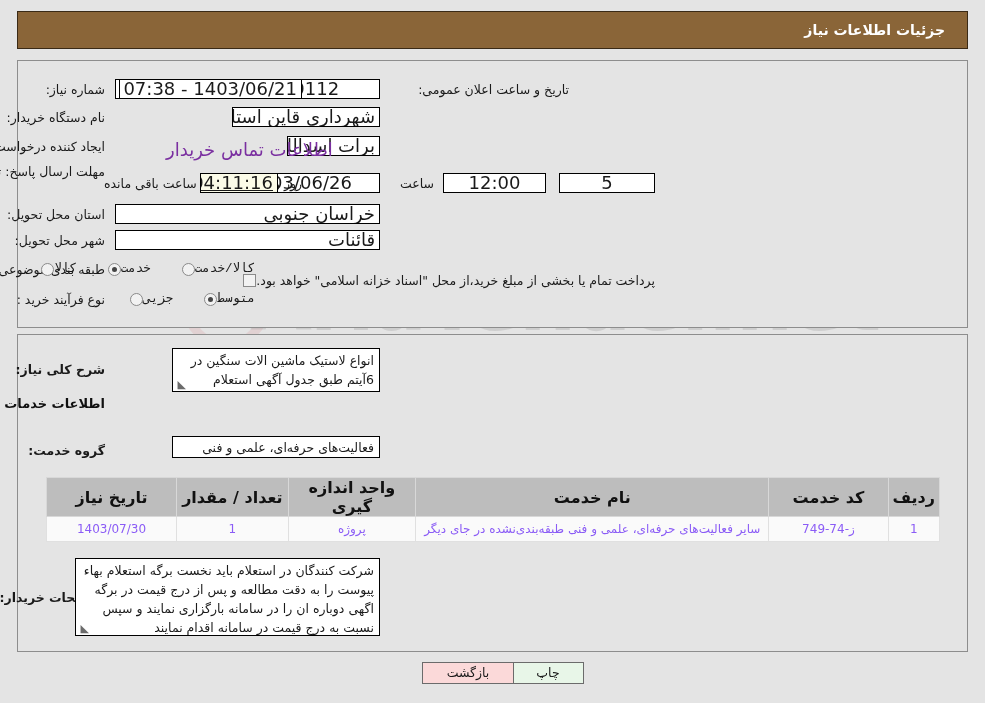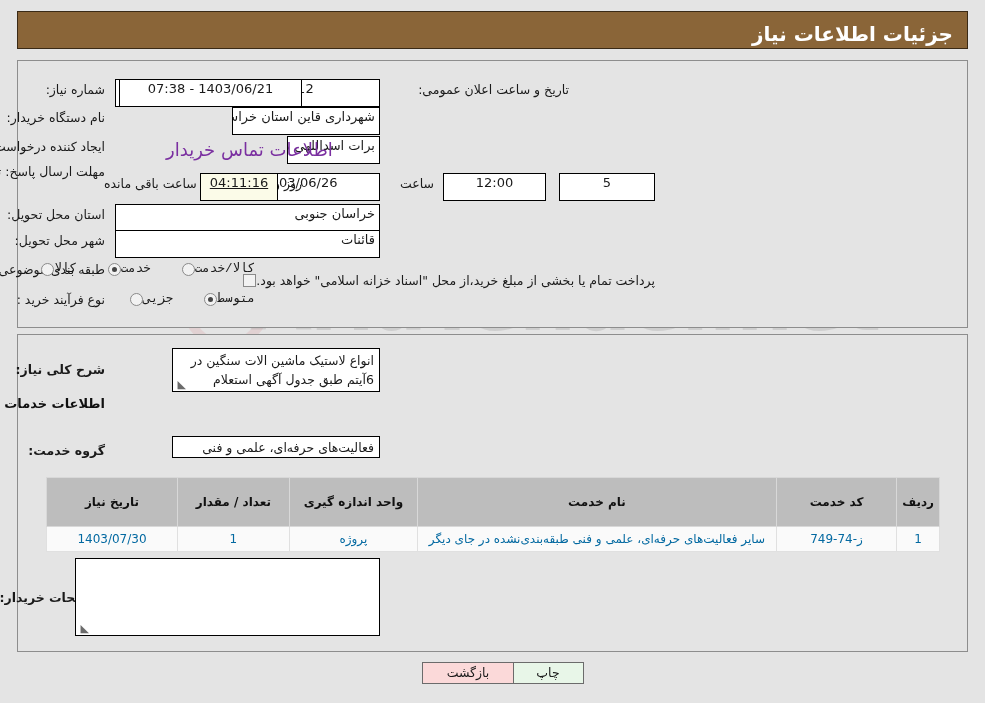--- a/index.html
+++ b/index.html
@@ -55,24 +55,24 @@
     top: 11px;
     width: 951px;
     height: 38px;
     background: #8a6538;
     border: 1px solid #3a2a16;
     box-sizing: border-box;
     z-index: 10;
   }
   .page-header .title {
     position: absolute;
-    right: 14px;
+    right: 22px;
     top: 10px;
     color: #ffffff;
-    font-size: 20px;
+    font-size: 14px;
     font-weight: bold;
   }
 
   
   .panel {
     position: absolute;
     background: #e4e4e4;
     border: 1px solid #8d8d8d;
     box-sizing: border-box;
     z-index: 8;
@@ -88,24 +88,24 @@
     white-space: nowrap;
     z-index: 12;
   }
   .lbl-b { font-weight: bold; }
 
   .fld {
     position: absolute;
     background: #ffffff;
     border: 1px solid #000000;
     box-sizing: border-box;
-    font-size: 13px;
+    font-size: 18px;
     color: #1a1a1a;
     line-height: 18px;
-    height: 28px;
+    height: 20px;
     padding: 0 4px;
     text-align: center;
     white-space: nowrap;
     overflow: hidden;
     z-index: 12;
     font-family: "DejaVu Sans", "Liberation Sans", sans-serif;
   }
   .fld.ta-right { text-align: right; }
   .fld.cream { background: #fbfbe8; }
 
@@ -221,28 +221,28 @@
     z-index: 12;
     font-size: 12px;
     background: #ffffff;
   }
   .tbl th {
     background: #bdbdbd;
     border: 1px solid #d8d8d8;
     color: #111111;
     font-weight: bold;
     height: 24px;
-    padding: 12px 4px;
+    padding: 0 4px;
     text-align: center;
-    font-size: 12px;
+    font-size: 16px;
   }
   .tbl td {
     background: #fafafa;
     border: 1px solid #e0e0e0;
-    color: #0369a1;
+    color: #8b5cf6;
     padding: 5px 6px;
     text-align: center;
     font-size: 12px;
     vertical-align: middle;
   }
   .col-radif { width: 34px; }
   .col-code  { width: 117px; margin-left: 15px; }
   .col-name  { width: 378px; }
   .col-unit  { width: 128px; }
   .col-qty   { width: 110px; }
@@ -374,17 +374,18 @@
       <td>سایر فعالیت‌های حرفه‌ای، علمی و فنی طبقه‌بندی‌نشده در جای دیگر</td>
       <td>پروژه</td>
       <td>1</td>
       <td>1403/07/30</td>
     </tr>
   </tbody>
 </table>
 
 <div class="lbl lbl-b" style="right:880px; top:590px;">توضیحات خریدار:</div>
 <div class="ta" style="right:605px; top:558px; left:75px; height:78px;">
+  <span>شرکت کنندگان در استعلام باید نخست برگه استعلام بهاء پیوست را به دقت مطالعه و پس از درج قیمت در برگه اگهی دوباره ان را در سامانه بارگزاری نمایند و سپس نسبت به درج قیمت در سامانه اقدام نمایند</span>
   <span class="grip">◣</span>
 </div>
 
 <div class="btn" id="btn-print">چاپ</div>
 <div class="btn" id="btn-back">بازگشت</div>
 
 </body></html>

